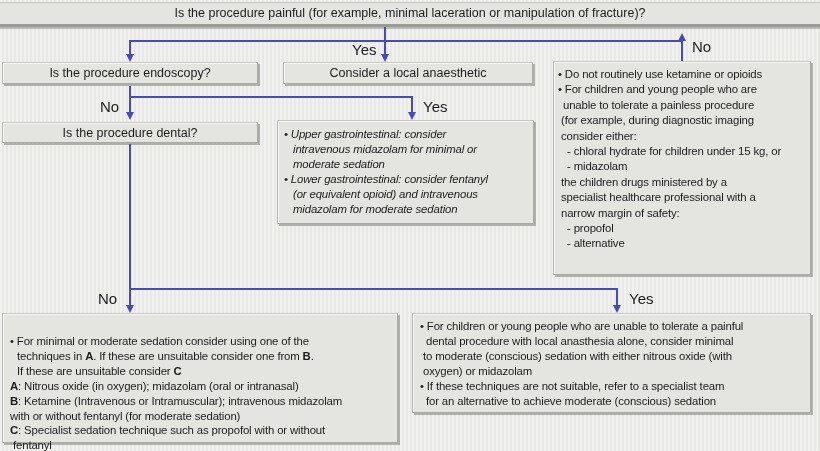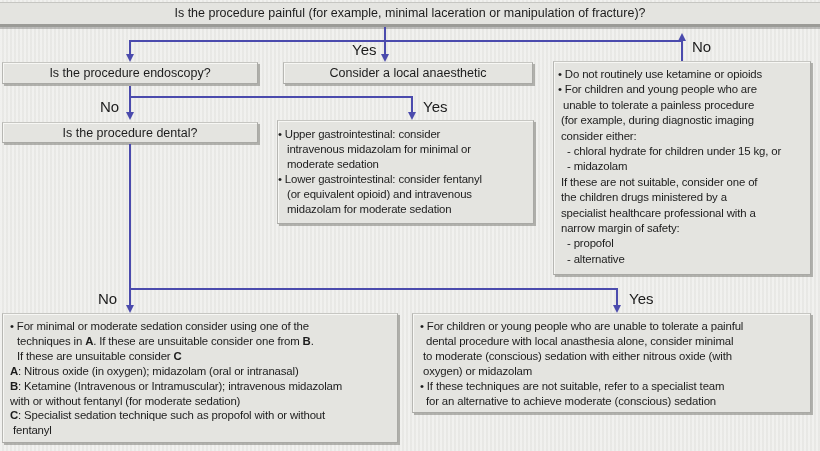--- a/index.html
+++ b/index.html
@@ -105,60 +105,59 @@
   </div>
   <div class="fbox body-box" style="left:553px;top:61px;width:258px;height:214px;padding:5px 4px;line-height:15.4px;">
     <div>
         <div class="line" style="padding-left: 0px;"><span>• Do not routinely use ketamine or opioids</span></div>
         <div class="line" style="padding-left: 0px;"><span>• For children and young people who are</span></div>
         <div class="line" style="padding-left: 5px;"><span>unable to tolerate a painless procedure</span></div>
         <div class="line" style="padding-left: 3px;"><span>(for example, during diagnostic imaging</span></div>
         <div class="line" style="padding-left: 3px;"><span>consider either:</span></div>
         <div class="line" style="padding-left: 9px;"><span>- chloral hydrate for children under 15 kg, or</span></div>
         <div class="line" style="padding-left: 9px;"><span>- midazolam</span></div>
-        <div class="line" style="padding-left: 3px;"><span>If these are not suitable, consider one of</span></div>
         <div class="line" style="padding-left: 3px;"><span>the children drugs ministered by a</span></div>
         <div class="line" style="padding-left: 3px;"><span>specialist healthcare professional with a</span></div>
         <div class="line" style="padding-left: 3px;"><span>narrow margin of safety:</span></div>
         <div class="line" style="padding-left: 9px;"><span>- propofol</span></div>
         <div class="line" style="padding-left: 9px;"><span>- alternative</span></div>
       </div>
   </div>
 
   <div class="v-line" style="left:129px;top:86px;height:26px;"></div>
   <div class="ah-down" style="left:126px;top:112px;"></div>
   <div class="h-line" style="left:129px;top:96px;width:284px;"></div>
   <div class="v-line" style="left:411px;top:96px;height:16px;"></div>
   <div class="ah-down" style="left:408px;top:112px;"></div>
   <div class="edge-label" style="left:100px;top:98px;">No</div>
   <div class="edge-label" style="left:423px;top:98px;">Yes</div>
 
   <div class="fbox q-box" style="left:2px;top:122px;width:256px;height:21px;">
     <span>Is the procedure dental?</span>
   </div>
-  <div class="fbox body-box" style="left:277px;top:120px;width:257px;height:104px;padding:6px 0;line-height:15px;">
+  <div class="fbox body-box" style="left:277px;top:120px;width:257px;height:104px;padding:6px 6px;line-height:15px;font-style:italic;">
     <div>
         <div class="line" style="padding-left: 0px;"><span>• Upper gastrointestinal: consider</span></div>
         <div class="line" style="padding-left: 9px;"><span>intravenous midazolam for minimal or</span></div>
         <div class="line" style="padding-left: 9px;"><span>moderate sedation</span></div>
         <div class="line" style="padding-left: 0px;"><span>• Lower gastrointestinal: consider fentanyl</span></div>
         <div class="line" style="padding-left: 9px;"><span>(or equivalent opioid) and intravenous</span></div>
         <div class="line" style="padding-left: 9px;"><span>midazolam for moderate sedation</span></div>
       </div>
   </div>
 
   <div class="v-line" style="left:129px;top:144px;height:162px;"></div>
   <div class="h-line" style="left:129px;top:288px;width:489px;"></div>
   <div class="ah-down" style="left:126px;top:305px;"></div>
   <div class="v-line" style="left:616px;top:288px;height:18px;"></div>
   <div class="ah-down" style="left:613px;top:305px;"></div>
   <div class="edge-label" style="left:98px;top:290px;">No</div>
   <div class="edge-label" style="left:629px;top:290px;">Yes</div>
 
-  <div class="fbox body-box" style="left:2px;top:313px;width:396px;height:130px;padding:5px 7px;line-height:14.9px;">
+  <div class="fbox body-box" style="left:2px;top:313px;width:396px;height:130px;padding:20px 7px;line-height:14.9px;">
     <div>
         <div class="line" style="padding-left: 0px;"><span>• For minimal or moderate sedation consider using one of the</span></div>
         <div class="line" style="padding-left: 7px;"><span>techniques in </span><span class="bold">A</span><span>. If these are unsuitable consider one from </span><span class="bold">B</span><span>.</span></div>
         <div class="line" style="padding-left: 7px;"><span>If these are unsuitable consider </span><span class="bold">C</span></div>
         <div class="line" style="padding-left: 0px;"><span class="bold">A</span><span>: Nitrous oxide (in oxygen); midazolam (oral or intranasal)</span></div>
         <div class="line" style="padding-left: 0px;"><span class="bold">B</span><span>: Ketamine (Intravenous or Intramuscular); intravenous midazolam</span></div>
         <div class="line" style="padding-left: 0px;"><span>with or without fentanyl (for moderate sedation)</span></div>
         <div class="line" style="padding-left: 0px;"><span class="bold">C</span><span>: Specialist sedation technique such as propofol with or without</span></div>
         <div class="line" style="padding-left: 3px;"><span>fentanyl</span></div>
       </div>

